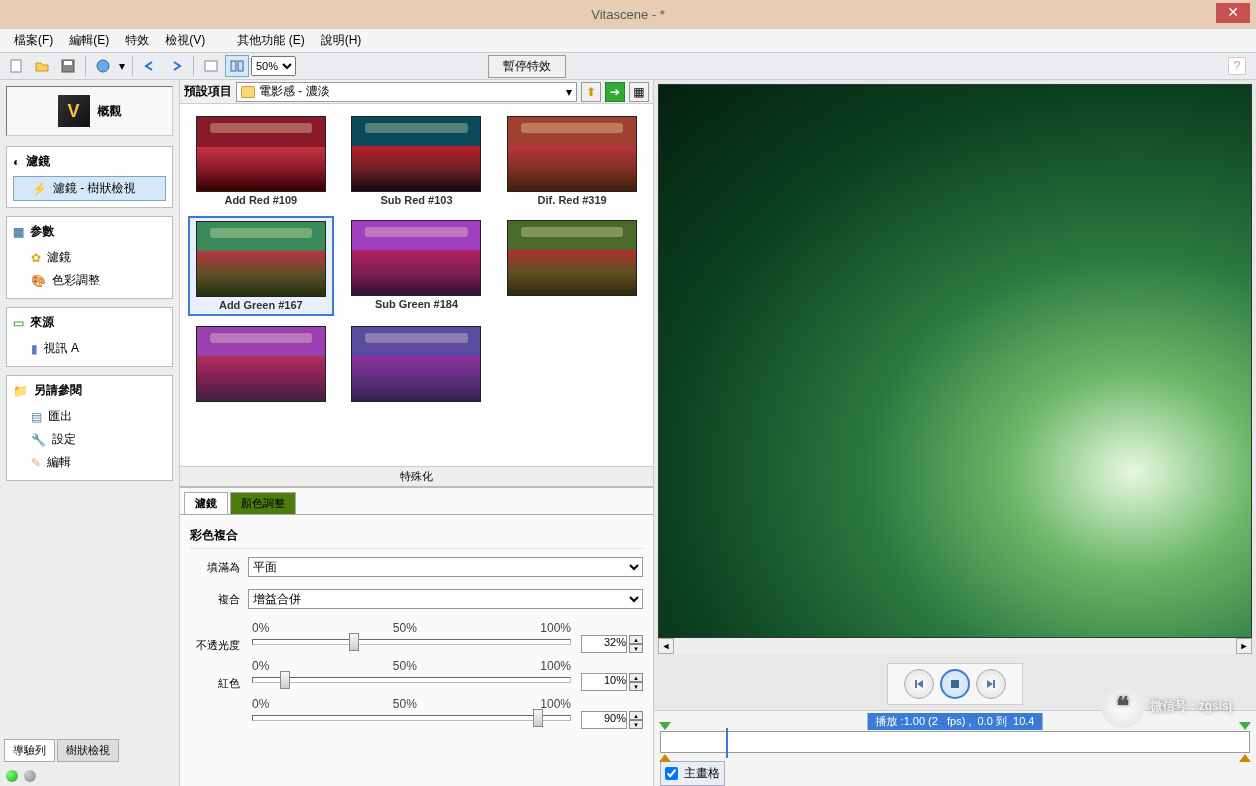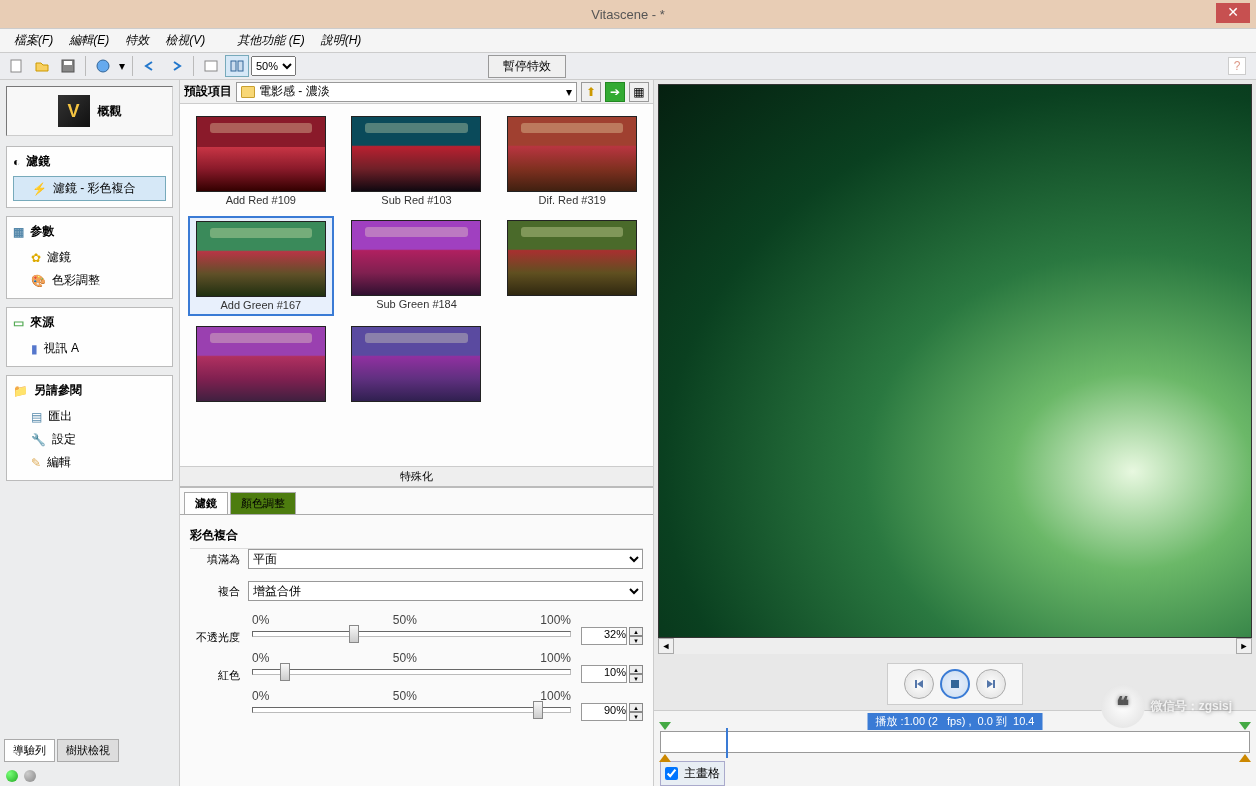--- a/index.html
+++ b/index.html
@@ -1,20 +1,20 @@
 <!DOCTYPE html>
 <html><head>
 <meta charset="utf-8">
 <style>
 * { box-sizing: border-box; margin: 0; padding: 0; font-family: "Microsoft JhengHei", "Segoe UI", Arial, sans-serif; font-size: 12px; }
 body { background: #e8cdb5; width: 1256px; height: 786px; overflow: hidden; }
 .titlebar { height: 28px; background: #e8cdb5; display: flex; align-items: center; position: relative; }
 .titlebar-title { position: absolute; left: 50%; transform: translateX(-50%); color: #555; font-size: 13px; }
 .titlebar-close { position: absolute; right: 6px; top: 3px; width: 34px; height: 20px; background: #c75050; color: #fff; text-align: center; line-height: 18px; font-size: 14px; cursor: pointer; }
-.menubar { height: 24px; background: #f5f5f5; border-top: 1px solid #ccc; display: flex; align-items: center; padding: 0 6px; font-style: italic; }
+.menubar { height: 24px; background: #f5f5f5; border-top: 1px solid #ccc; display: flex; align-items: center; padding: 0 6px; }
 .menubar span { padding: 2px 8px; cursor: pointer; }
 .toolbar { height: 28px; background: #ecedf0; border-top: 1px solid #ccc; border-bottom: 1px solid #ccc; display: flex; align-items: center; padding: 0 4px; gap: 2px; }
 .tb-btn { width: 24px; height: 22px; display: flex; align-items: center; justify-content: center; cursor: pointer; border: 1px solid transparent; }
 .tb-sep { width: 1px; height: 20px; background: #bbb; margin: 0 3px; }
 .zoom-sel { height: 20px; font-size: 11px; }
 .pause-btn { margin-left: auto; margin-right: 470px; padding: 2px 14px; background: #f0f0f0; border: 1px solid #999; cursor: pointer; }
 .help-ic { margin-left: auto; margin-right: 6px; width: 18px; height: 18px; display:flex;align-items:center;justify-content:center; color: #d98; border: 1px solid #ccc; background:#fff; cursor:pointer; }
 .main { display: flex; height: 706px; background: #f0f0f0; }
 .left-col { width: 180px; background: #ecedee; border-right: 1px solid #ccc; display: flex; flex-direction: column; }
 .overview-box { margin: 6px; padding: 8px; background: #f8f8f8; border: 1px inset #ccc; display: flex; align-items: center; justify-content: center; gap: 8px; }
@@ -34,41 +34,41 @@
 .preset-bar { height: 24px; background: #f0f0f0; border-bottom: 1px solid #ccc; display: flex; align-items: center; padding: 2px 4px; gap: 4px; }
 .preset-lbl { font-weight: bold; }
 .preset-sel { flex: 1; height: 20px; display: flex; align-items: center; background: #fff; border: 1px solid #999; padding: 0 4px; gap: 4px; }
 .folder-ic { width: 14px; height: 12px; background: #f8d775; border: 1px solid #c9a030; border-radius: 1px; display:inline-block; }
 .preset-sel .arr { margin-left: auto; }
 .mini-btn { width: 20px; height: 20px; display: flex; align-items: center; justify-content: center; border: 1px solid #999; background: #f0f0f0; cursor: pointer; }
 .mini-btn.grn { background: #3a3; color: #fff; border-color: #282; }
 .mini-btn.up { color:#c90; }
 .thumbs-area { flex: 1; background: #fdfdfd; overflow-y: auto; padding: 8px; position: relative; }
 .thumbs-grid { display: grid; grid-template-columns: repeat(3, 1fr); gap: 6px 10px; }
-.thumb { display: flex; flex-direction: column; align-items: center; gap: 2px; padding: 3px; border: 1px solid transparent; cursor: pointer; }
+.thumb { display: flex; flex-direction: column; align-items: center; gap: 2px; padding: 3px; border: 1px solid transparent; cursor: pointer; font-weight: bold; }
 .thumb.sel { border: 2px solid #3a7bd5; background: #e8f0fc; }
 .thumb-img { width: 130px; height: 76px; background: #555; border: 1px solid #222; position: relative; overflow: hidden; }
 .thumb-cap { font-size: 11px; color: #333; text-align: center; }
 .th-red { background: linear-gradient(to bottom, #8a1a2a 0%, #8a1a2a 40%, #c93545 40%, #8a1a2a 70%, #300 100%); }
 .th-redsub { background: linear-gradient(to bottom, #0a4a5a 0%, #0a4a5a 38%, #b82030 40%, #702028 70%, #100810 100%); }
 .th-redlt { background: linear-gradient(to bottom, #e88a9a 0%, #e88a9a 38%, #d84050 40%, #b83040 70%, #703038 100%); }
 .th-difred { background: linear-gradient(to bottom, #a04030 0%, #a04030 38%, #b83540 40%, #803020 70%, #402010 100%); }
 .th-addg { background: linear-gradient(to bottom, #3a8a5a 0%, #3a8a5a 38%, #b83545 40%, #605028 70%, #203010 100%); }
 .th-subg { background: linear-gradient(to bottom, #a040c0 0%, #a040c0 38%, #b02060 40%, #802050 70%, #301030 100%); }
 .th-7 { background: linear-gradient(to bottom, #4a6a2a 0%, #4a6a2a 38%, #a83030 40%, #605020 70%, #302810 100%); }
 .th-8 { background: linear-gradient(to bottom, #9a40b0 0%, #9a40b0 38%, #b03060 40%, #802050 70%, #402040 100%); }
 .th-9 { background: linear-gradient(to bottom, #5a4aa0 0%, #5a4aa0 38%, #9030a0 40%, #603080 70%, #302050 100%); }
 .thumb-img::before { content: ""; position: absolute; top: 6px; left: 10%; width: 80%; height: 10px; background: rgba(255,255,200,0.3); border-radius: 3px; }
 .special-lbl { text-align: center; padding: 2px; background: #eee; border-top: 1px solid #ccc; font-size: 11px; }
 .param-area { height: 300px; background: #fafafa; border-top: 2px solid #bbb; display: flex; flex-direction: column; overflow-y: auto; }
 .tab-row { display: flex; padding: 4px 4px 0 4px; gap: 2px; border-bottom: 1px solid #aaa; }
 .ptab { padding: 3px 10px; background: #4d7c0f; border: 1px solid #aaa; border-bottom: none; cursor: pointer; font-size: 11px; }
 .ptab.act { background: #fff; font-weight: bold; }
 .param-body { padding: 8px 10px; }
-.param-h { font-weight: bold; padding: 4px 0; border-bottom: 1px solid #ddd; margin-bottom: 0; }
+.param-h { font-weight: bold; padding: 4px 0; border-bottom: 1px solid #ddd; margin-bottom: 8px; }
 .param-row { display: flex; align-items: center; margin-bottom: 12px; }
 .param-lbl { width: 58px; text-align: right; padding-right: 8px; font-size: 11px; }
 .param-sel { flex: 1; height: 20px; background: #fff; border: 1px solid #999; }
 .slider-row { display: flex; align-items: flex-end; margin-bottom: 6px; }
 .slider-area { flex: 1; position: relative; height: 32px; }
 .slider-ticks { display: flex; justify-content: space-between; padding: 0 4px; font-size: 10px; color: #444; }
 .slider-track { height: 6px; background: #fff; border: 1px inset #bbb; margin: 4px 4px 0 4px; position: relative; }
 .slider-thumb { position: absolute; width: 10px; height: 18px; background: linear-gradient(#f8f8f8,#ccc); border: 1px solid #888; top: -7px; transform: translateX(-50%); }
 .val-box { width: 46px; height: 18px; border: 1px solid #999; text-align: right; font-size: 11px; margin-left: 6px; background: #fff; }
 .spinner { display: flex; flex-direction: column; margin-left: 2px; }
@@ -170,21 +170,21 @@
       <b>概觀</b>
     </div>
 
     <div class="panel">
       <div class="panel-h">
           <span>◐</span>
           <span>濾鏡</span>
         </div>
       <div class="panel-item sel">
         <span style="color:#fa0">⚡</span>
-        <span>濾鏡 - 彩色複合</span>
+        <span>濾鏡 - 樹狀檢視</span>
       </div>
     </div>
 
     <div class="panel">
       <div class="panel-h">
           <span style="color:#58a">▦</span>
           <span>参數</span>
         </div>
       <div class="panel-item">
         <span style="color:#da0">✿</span>

